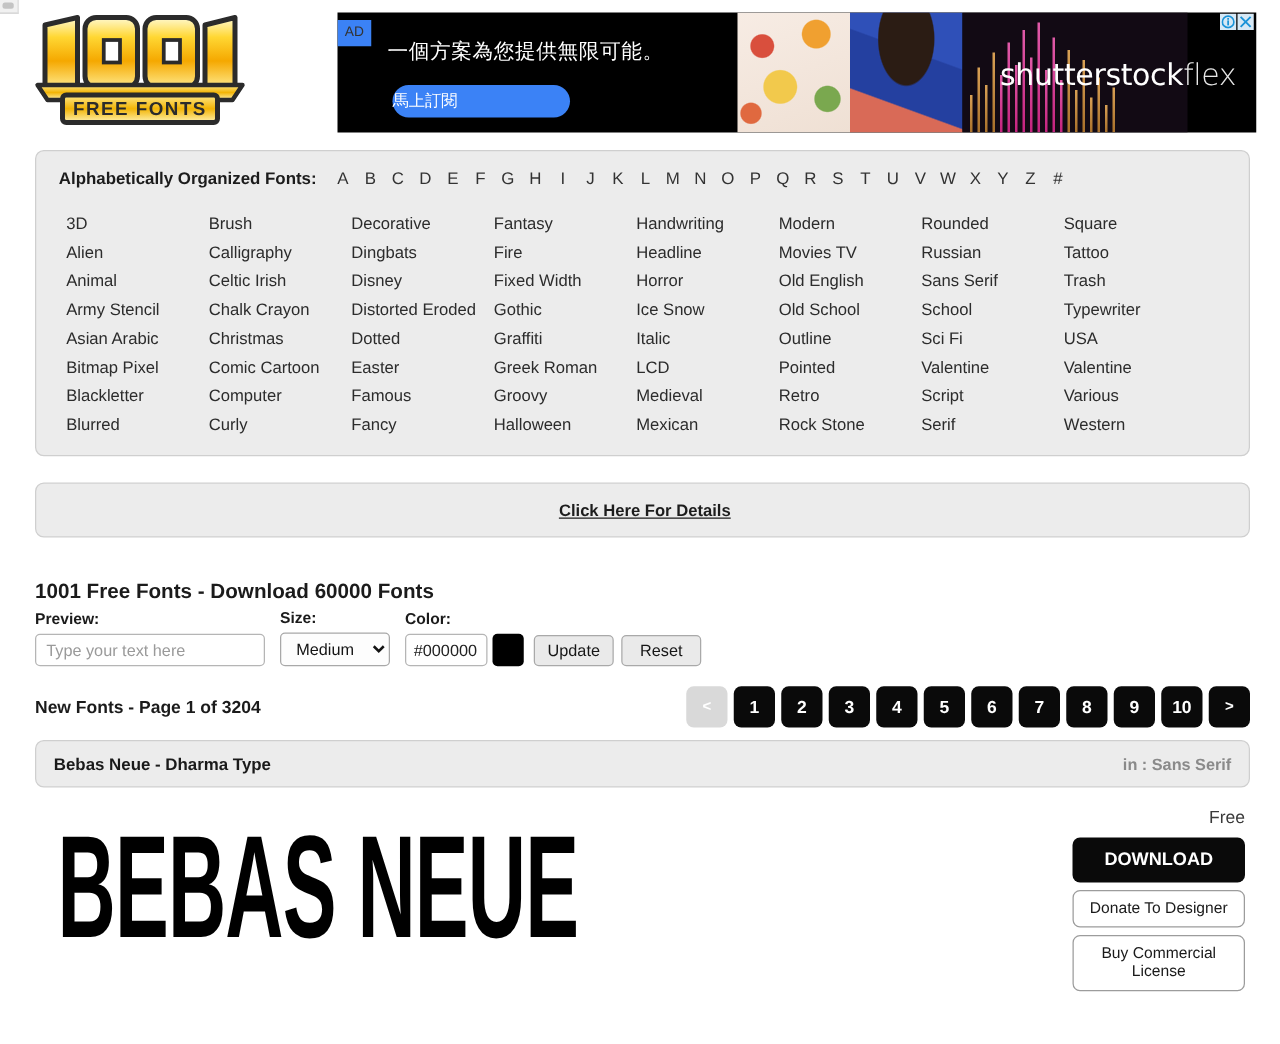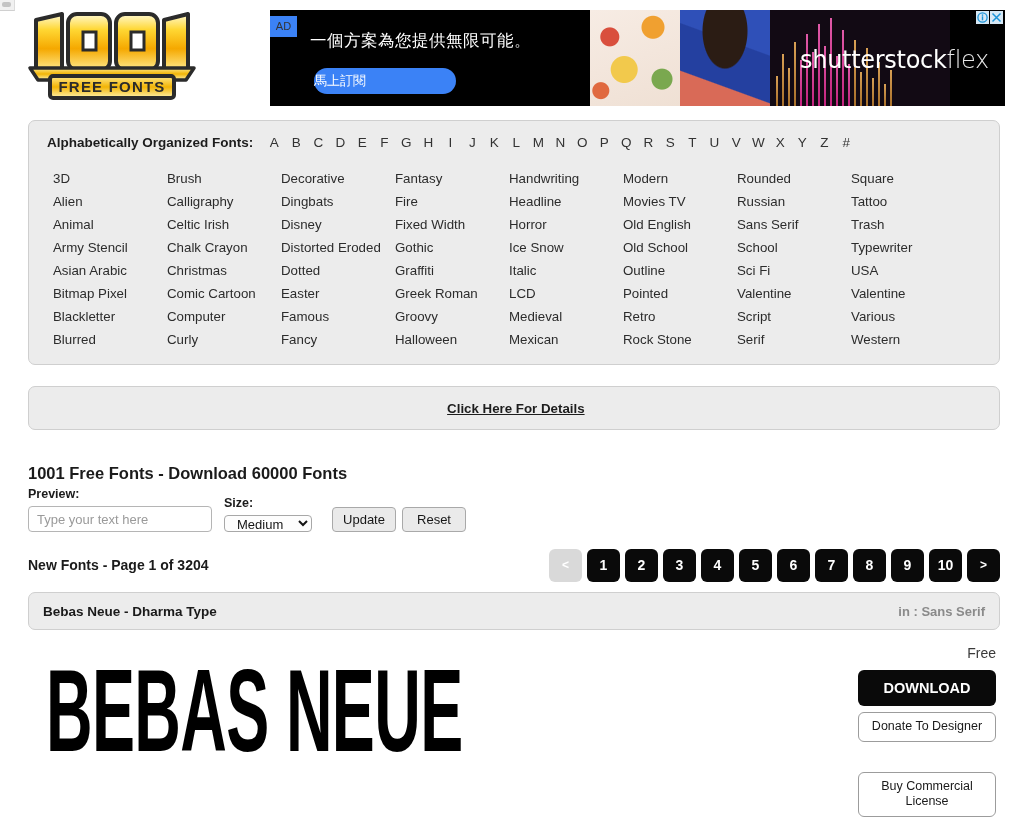--- a/index.html
+++ b/index.html
@@ -240,21 +240,21 @@
     border: 1px solid #b5b5b5;
     border-radius: 4px;
     background: #fff;
     font-size: 13px;
     padding: 0 8px;
     color: #222;
     font-family: "Liberation Sans", sans-serif;
   }
   .preview-input::placeholder { color: #9a9a9a; }
   .size-select {
-    width: 88px; height: 17px;
+    width: 88px; height: 27px;
     box-sizing: border-box;
     border: 1px solid #a8a8a8;
     border-radius: 4px;
     background: #fdfdfd;
     font-size: 13px;
     padding: 0 8px;
     color: #141414;
     font-family: "Liberation Sans", sans-serif;
   }
   .color-input {
@@ -379,21 +379,21 @@
     background: #ffffff;
     border: 1px solid #9c9c9c;
     border-radius: 6px;
     color: #1a1a1a;
     font-size: 12.5px;
     font-family: "Liberation Sans", sans-serif;
     cursor: pointer;
     padding: 6px 4px;
     line-height: 1.25;
   }
-  .btn-outline.tall { min-height: 38px; margin-top: 24px; }
+  .btn-outline.tall { min-height: 38px; }
 
   .font-sample {
     position: absolute;
     left: 46px; top: 652px;
     font-family: "Liberation Sans Narrow", "Liberation Sans", sans-serif;
     font-size: 104px;
     font-weight: bold;
     color: #000000;
     letter-spacing: -1px;
     line-height: 1;
@@ -612,20 +612,27 @@
 
   <div class="ctrl-group">
     <span class="ctrl-label">Size:</span>
     <select class="size-select">
       <option>Medium</option>
     </select>
   </div>
 
   <span class="gap12"></span>
 
+  <div class="ctrl-group">
+    <span class="ctrl-label">Color:</span>
+    <div style="display:flex;align-items:center;">
+      <input class="color-input" type="text" value="#000000" style="">
+      <span class="swatch"></span>
+    </div>
+  </div>
 
   <span class="gap8"></span>
 
   <button class="btn-gray">Update</button>
   <span class="gap6"></span>
   <button class="btn-gray">Reset</button>
 </div>
 
 <div class="pager-row">
   <span class="pager-label">New Fonts - Page 1 of 3204</span>

